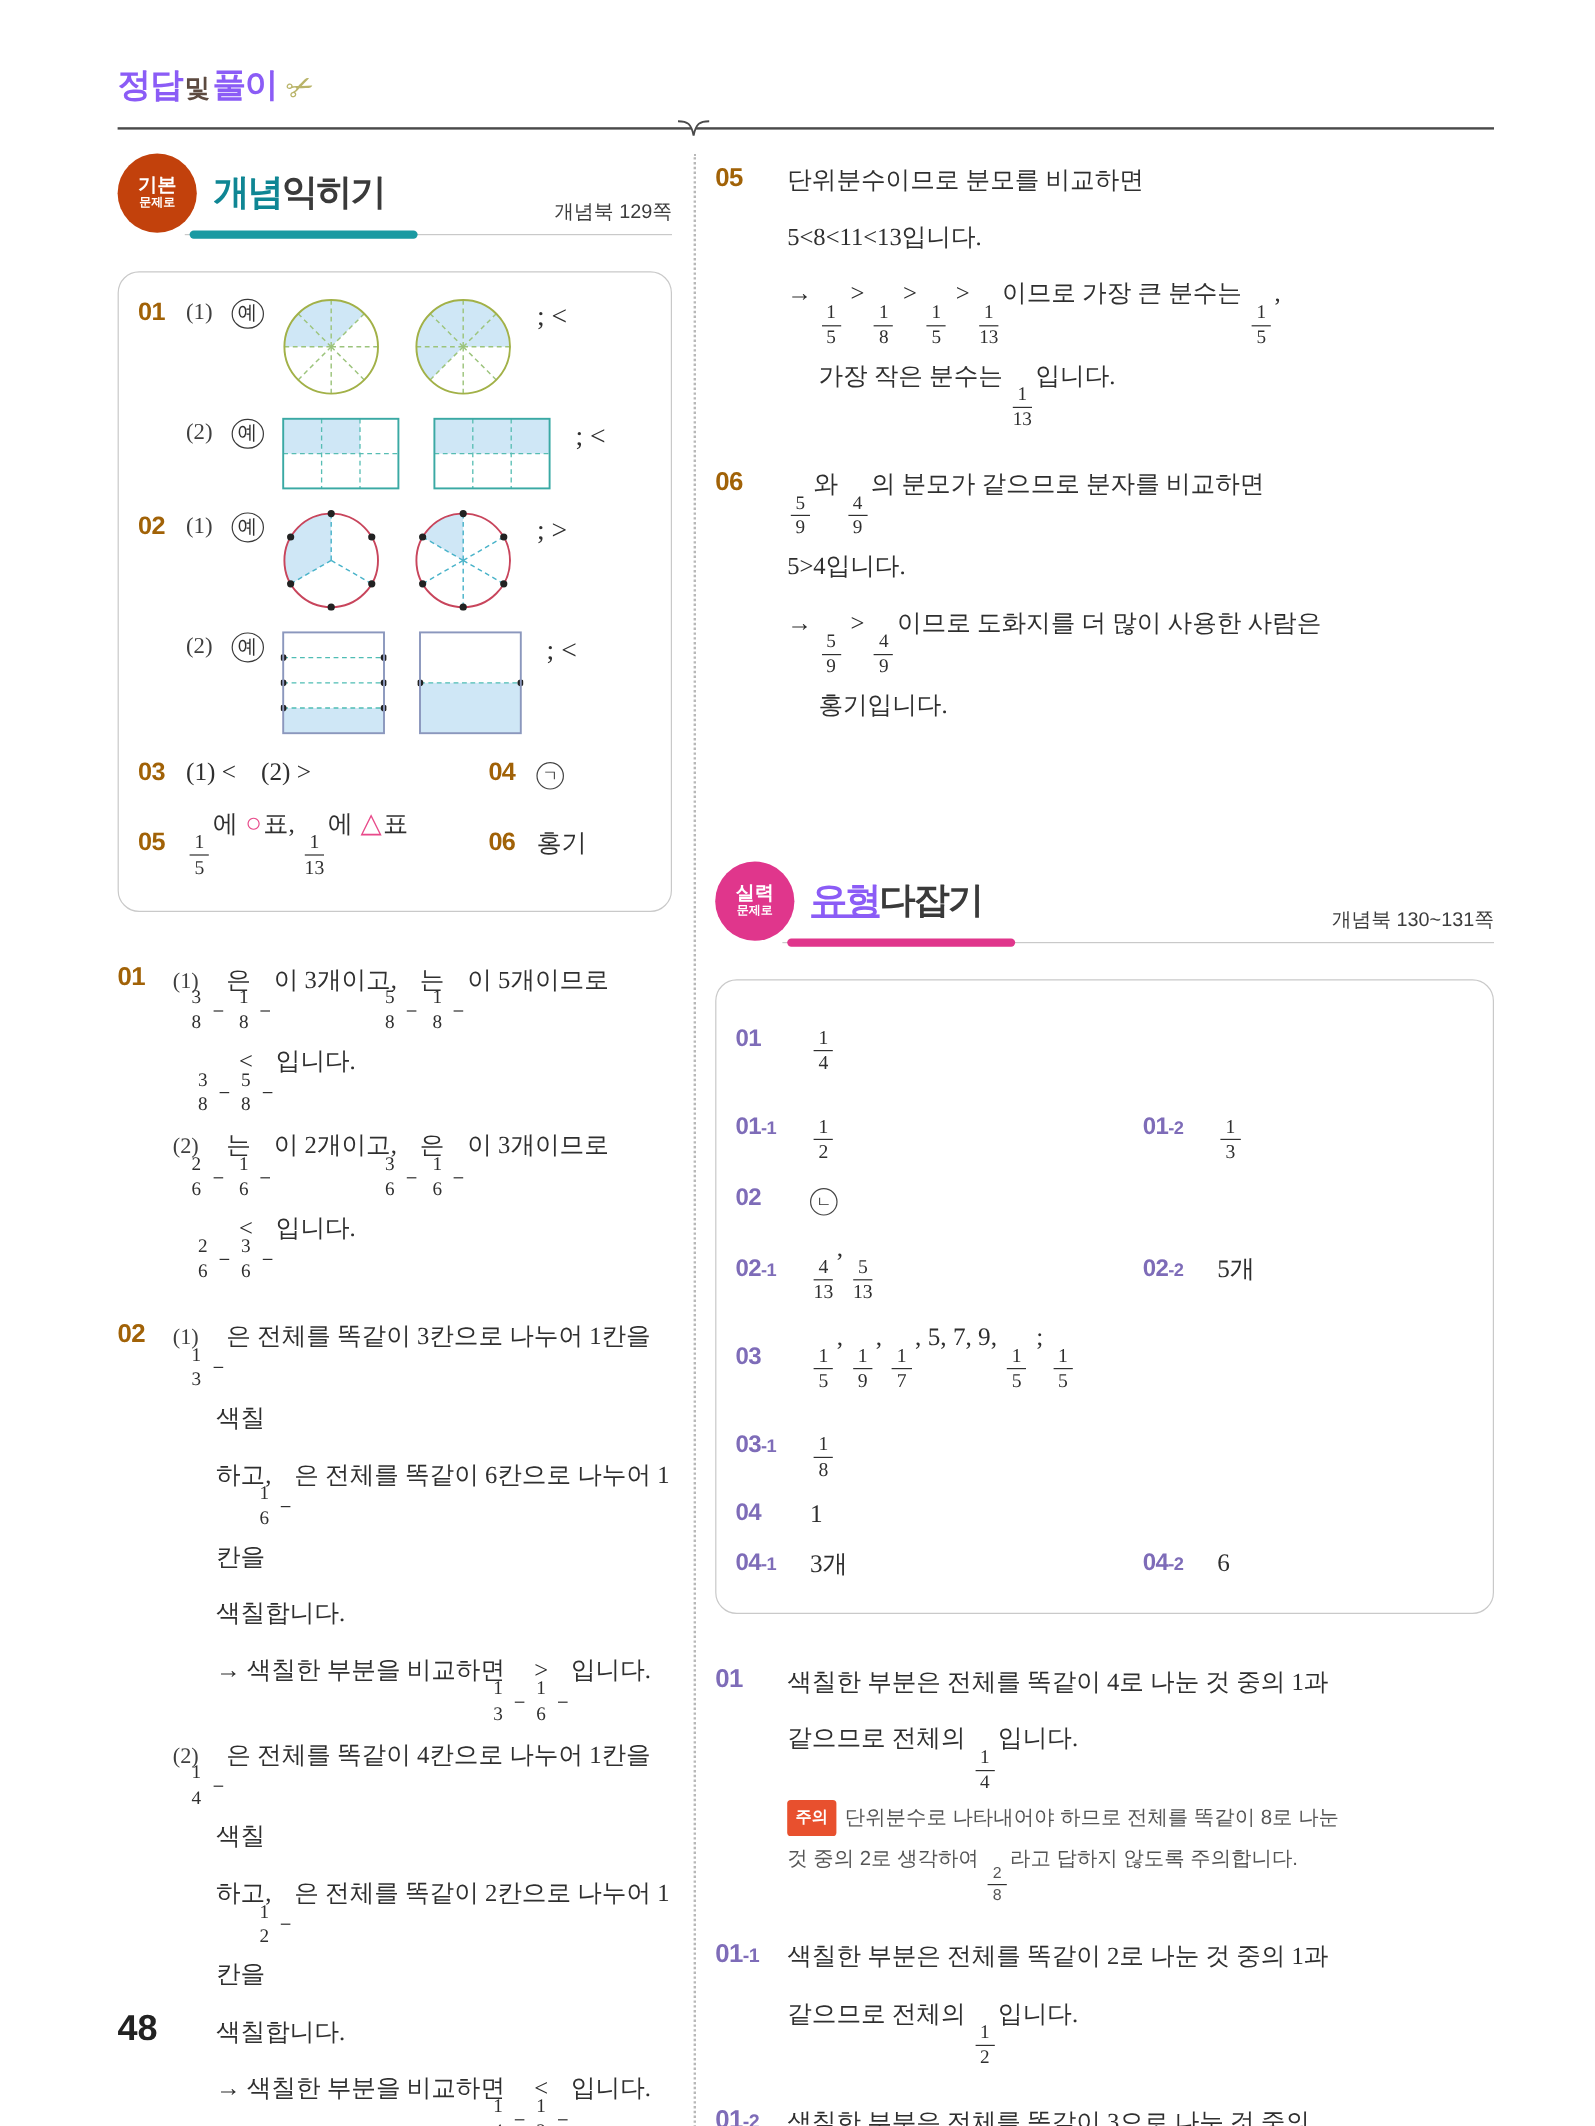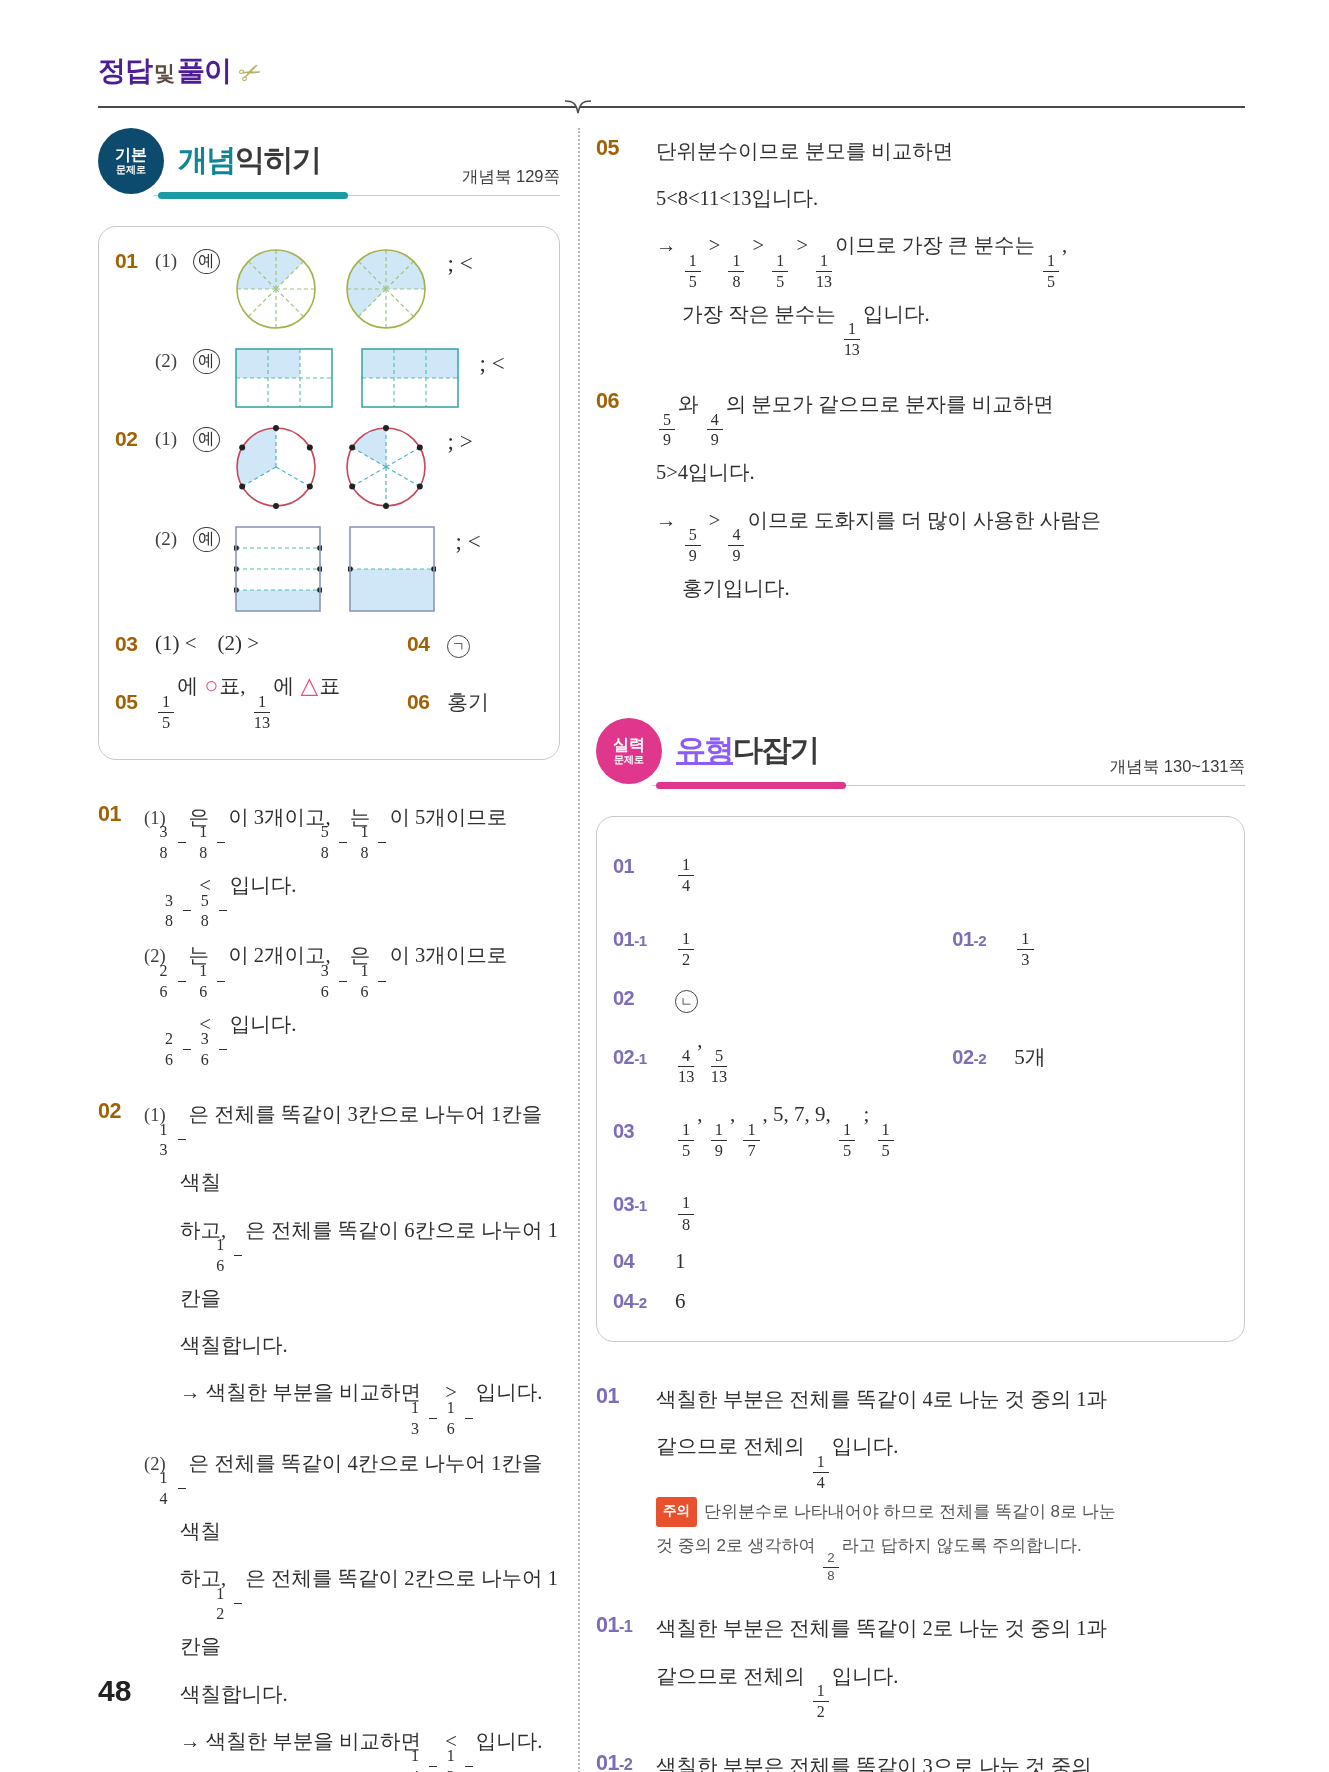--- a/index.html
+++ b/index.html
@@ -3,36 +3,36 @@
 <meta charset="utf-8">
 <style>
   html,body{margin:0;padding:0;background:#e8e8e8;}
   .page{
     width:1329px;height:1772px;position:relative;background:#ffffff;
     box-sizing:border-box;padding:52px 84px 0 98px;overflow:hidden;
     font-family:"Liberation Serif","DejaVu Serif",serif;color:#2f2f2f;
   }
   
   .hdr{position:relative;height:44px;}
-  .hdr .t1,.hdr .t3{font-family:"Liberation Sans","DejaVu Sans",sans-serif;font-weight:bold;font-size:28px;color:#4c1d95;letter-spacing:-1px;}
+  .hdr .t1,.hdr .t3{font-family:"Liberation Sans","DejaVu Sans",sans-serif;font-weight:bold;font-size:28px;color:#8b5cf6;letter-spacing:-1px;}
   .hdr .t2{font-family:"Liberation Sans","DejaVu Sans",sans-serif;font-weight:bold;font-size:21px;color:#5c4a40;margin:0 2px;}
   .hdr .scis{display:inline-block;transform:rotate(-24deg);color:#b9b469;font-size:27px;margin-left:8px;vertical-align:-2px;}
   .top-rule{position:relative;border-top:2px solid #4a4a4a;margin-top:10px;}
   .top-rule .brace{position:absolute;left:466px;top:-9px;}
   
   .columns{display:flex;margin-top:20px;align-items:flex-start;}
   .col-left{width:462px;flex:none;}
   .divider{width:36px;flex:none;align-self:stretch;position:relative;}
   .divider .dotline{position:absolute;left:50%;top:0;bottom:70px;border-left:2px dotted #b8b8b8;}
   .col-right{flex:1;min-width:0;}
   
   .sec-head{position:relative;height:72px;margin-bottom:26px;}
   .badge{position:absolute;left:0;top:0;width:66px;height:66px;border-radius:50%;z-index:2;
          display:flex;flex-direction:column;align-items:center;justify-content:center;}
-  .badge-teal{background:#0c4a6e;} .badge-pink{background:#e0368c;}
+  .badge-teal{background:#c2410c;} .badge-pink{background:#e0368c;}
   .badge span{display:block;text-align:center;color:#fff;font-family:"Liberation Sans",sans-serif;font-weight:bold;line-height:1.15;}
   .badge .b1{font-size:16px;} .badge .b2{font-size:10px;}
   .sec-title{position:absolute;left:80px;top:12px;font-family:"Liberation Sans",sans-serif;font-weight:bold;font-size:30px;letter-spacing:-1.5px;color:#3a3a3a;white-space:nowrap;}
   .sec-title .accent-teal{color:#0f8694;} .sec-title .accent-pink{color:#8b5cf6;text-decoration:underline;}
   .base-line{position:absolute;left:56px;right:0;bottom:4px;height:1.5px;background:#c9c9c9;}
   .accent-bar{position:absolute;left:60px;bottom:1px;height:7px;width:190px;border-radius:4px;}
   .bar-teal{background:#1a9aa2;} .bar-pink{background:#e0368c;}
   .page-ref{position:absolute;right:0;bottom:12px;font-family:"Liberation Sans",sans-serif;font-size:16.5px;color:#3c3c3c;text-align:right;}
   
   .abox{border:1.6px solid #c9c9c9;border-radius:18px;padding:20px 14px 12px 16px;margin-bottom:34px;}
@@ -478,20 +478,24 @@
                   </span></span>
               </div>
             </div>
             <div class="ab2-row">
               <div class="ab2-cell c1">
                 <span class="ab-num purple-num"><span class="n-main">04</span></span>
                 <span class="ab2-val">1</span>
               </div>
             </div>
             <div class="ab2-row">
+              <div class="ab2-cell c0">
+                <span class="ab-num purple-num"><span class="n-main">04</span><span class="n-suf">-1</span></span>
+                <span class="ab2-val">3개</span>
+              </div>
               <div class="ab2-cell c1">
                 <span class="ab-num purple-num"><span class="n-main">04</span><span class="n-suf">-2</span></span>
                 <span class="ab2-val">6</span>
               </div>
             </div>
           </div>
 
         <div id="s2-sols">
             <div class="sol">
               <div class="sol-num purple-num"><span class="n-main">01</span></div>

